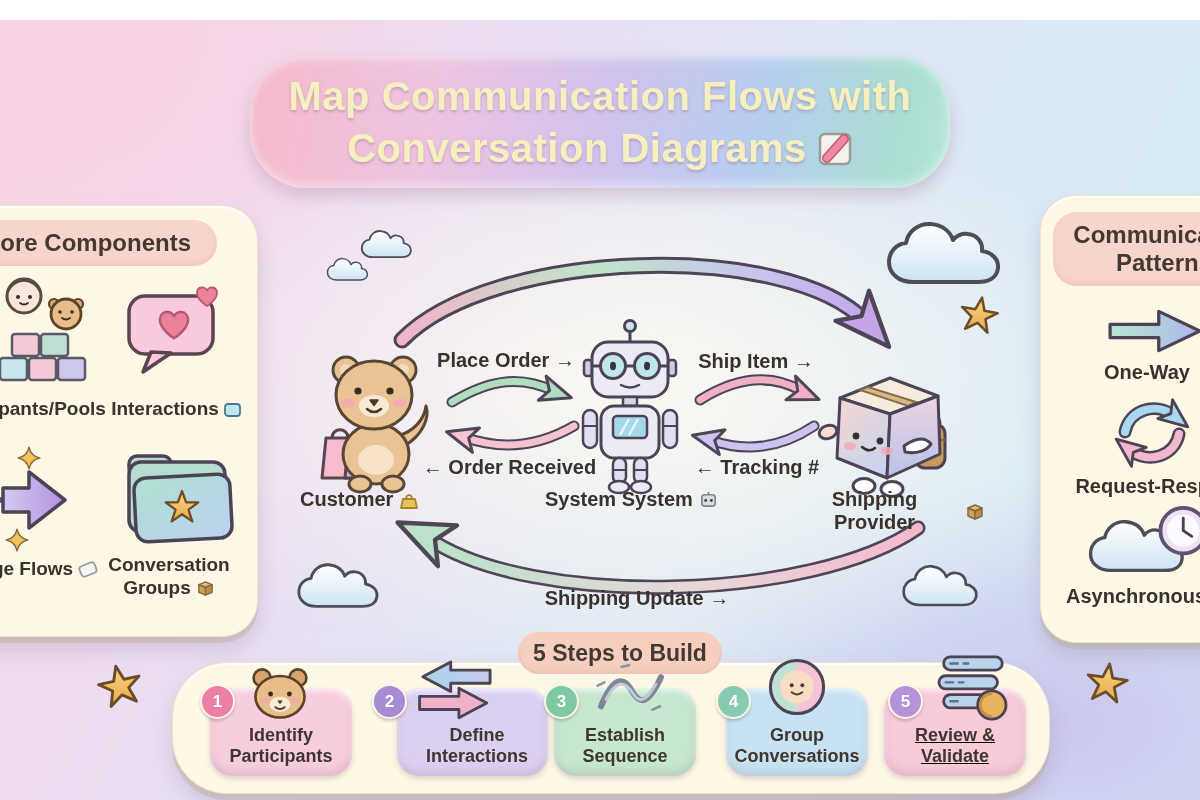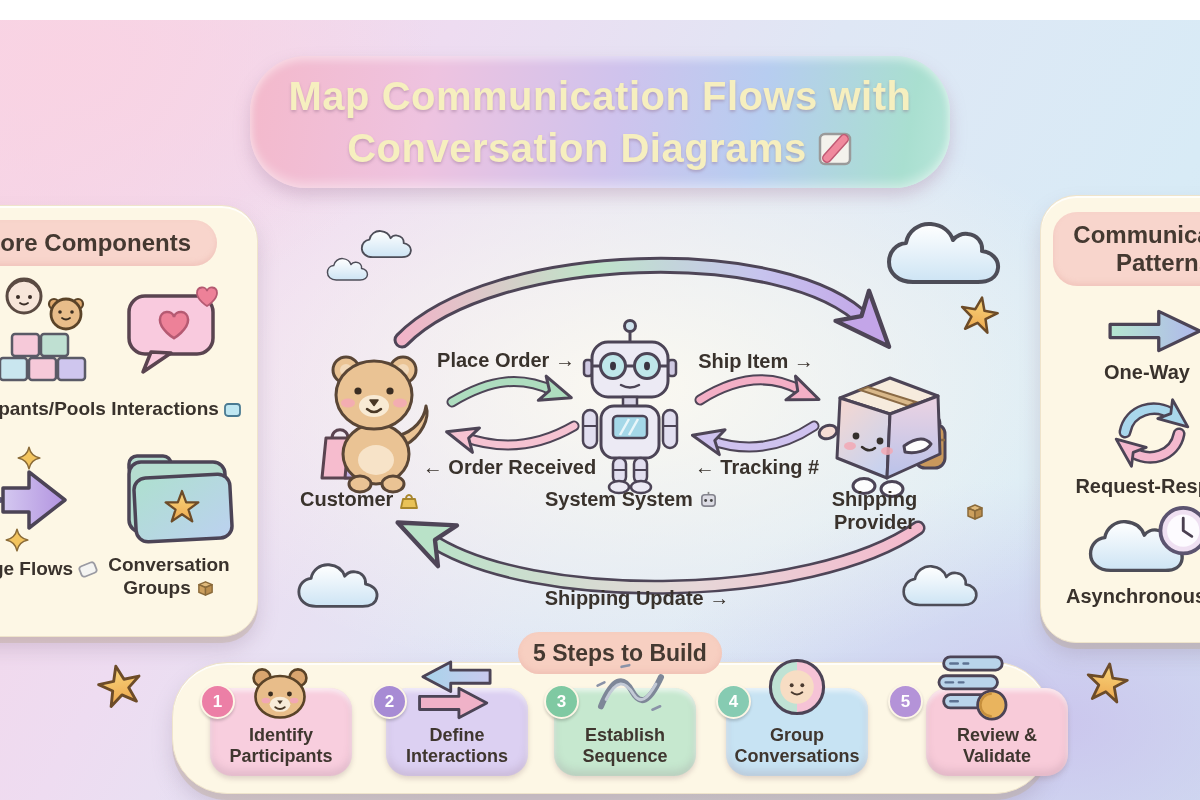--- a/index.html
+++ b/index.html
@@ -451,21 +451,21 @@
       <circle cx="25" cy="31" r="2.6" fill="#3a2d20"></circle>
         <circle cx="45" cy="31" r="2.6" fill="#3a2d20"></circle>
       <ellipse cx="20" cy="38" rx="4.5" ry="3" fill="#f2a8b4"></ellipse>
         <ellipse cx="50" cy="38" rx="4.5" ry="3" fill="#f2a8b4"></ellipse>
       <ellipse cx="35" cy="42" rx="11" ry="8" fill="#f8ecd8"></ellipse>
       <path d="M32,38 h6 l-3,4 Z" fill="#4a3826"></path>
       <path d="M30,45 Q35,49 40,45" fill="none" stroke="#4a3826" stroke-width="2" stroke-linecap="round"></path>
     </svg>
   </div>
 
-  <div class="step-card" style="left: 386px; background-color: rgb(220, 208, 242);">
+  <div class="step-card" style="left: 397px; background-color: rgb(220, 208, 242); padding-left: 9px;">
     <div class="step-label">Define Interactions</div>
   </div>
   <div class="step-badge" style="left: 372px; top: 664px; background-color: rgb(167, 139, 212);">
       <span>2</span>
     </div>
   <div class="step-icon" style="left:413px;top:638px">
     <svg width="82" height="62" viewBox="0 0 100 74">
       <polygon points="94,14 46,14 46,4 12,22 46,40 46,30 94,30" fill="url(#gArrBlue)" stroke="#4c4456" stroke-width="3.5" stroke-linejoin="round"></polygon>
       <polygon points="8,46 56,46 56,36 90,54 56,72 56,62 8,62" fill="#f0b2c8" stroke="#4c4456" stroke-width="3.5" stroke-linejoin="round"></polygon>
     </svg>
@@ -496,21 +496,21 @@
       <path d="M35,5 A30,30 0 0 0 35,65 Z" fill="#bfe2d4"></path>
       <path d="M35,5 A30,30 0 0 1 35,65 Z" fill="#f6c3d6"></path>
       <circle cx="35" cy="35" r="30" fill="none" stroke="#4c4456" stroke-width="3.5"></circle>
       <circle cx="35" cy="35" r="19" fill="#f7ddc4"></circle>
       <circle cx="29" cy="33" r="2.2" fill="#4a3a30"></circle>
         <circle cx="41" cy="33" r="2.2" fill="#4a3a30"></circle>
       <path d="M29,41 Q35,46 41,41" fill="none" stroke="#4a3a30" stroke-width="2.2" stroke-linecap="round"></path>
     </svg>
   </div>
 
-  <div class="step-card" style="left: 926px; background-color: rgb(248, 203, 217);">
+  <div class="step-card" style="left: 884px; background-color: rgb(248, 203, 217); text-decoration: underline;">
     <div class="step-label">Review &amp; Validate</div>
   </div>
   <div class="step-badge" style="left: 888px; top: 664px; background-color: rgb(180, 147, 216);">
       <span>5</span>
     </div>
   <div class="step-icon" style="left:934px;top:634px">
     <svg width="76" height="68" viewBox="0 0 80 72">
       <rect x="10" y="3" width="62" height="14" rx="7" fill="#b9d4ea" stroke="#4c4456" stroke-width="3"></rect>
       <rect x="5" y="23" width="62" height="14" rx="7" fill="#b9d4ea" stroke="#4c4456" stroke-width="3"></rect>
       <rect x="10" y="43" width="52" height="14" rx="7" fill="#b9d4ea" stroke="#4c4456" stroke-width="3"></rect>

